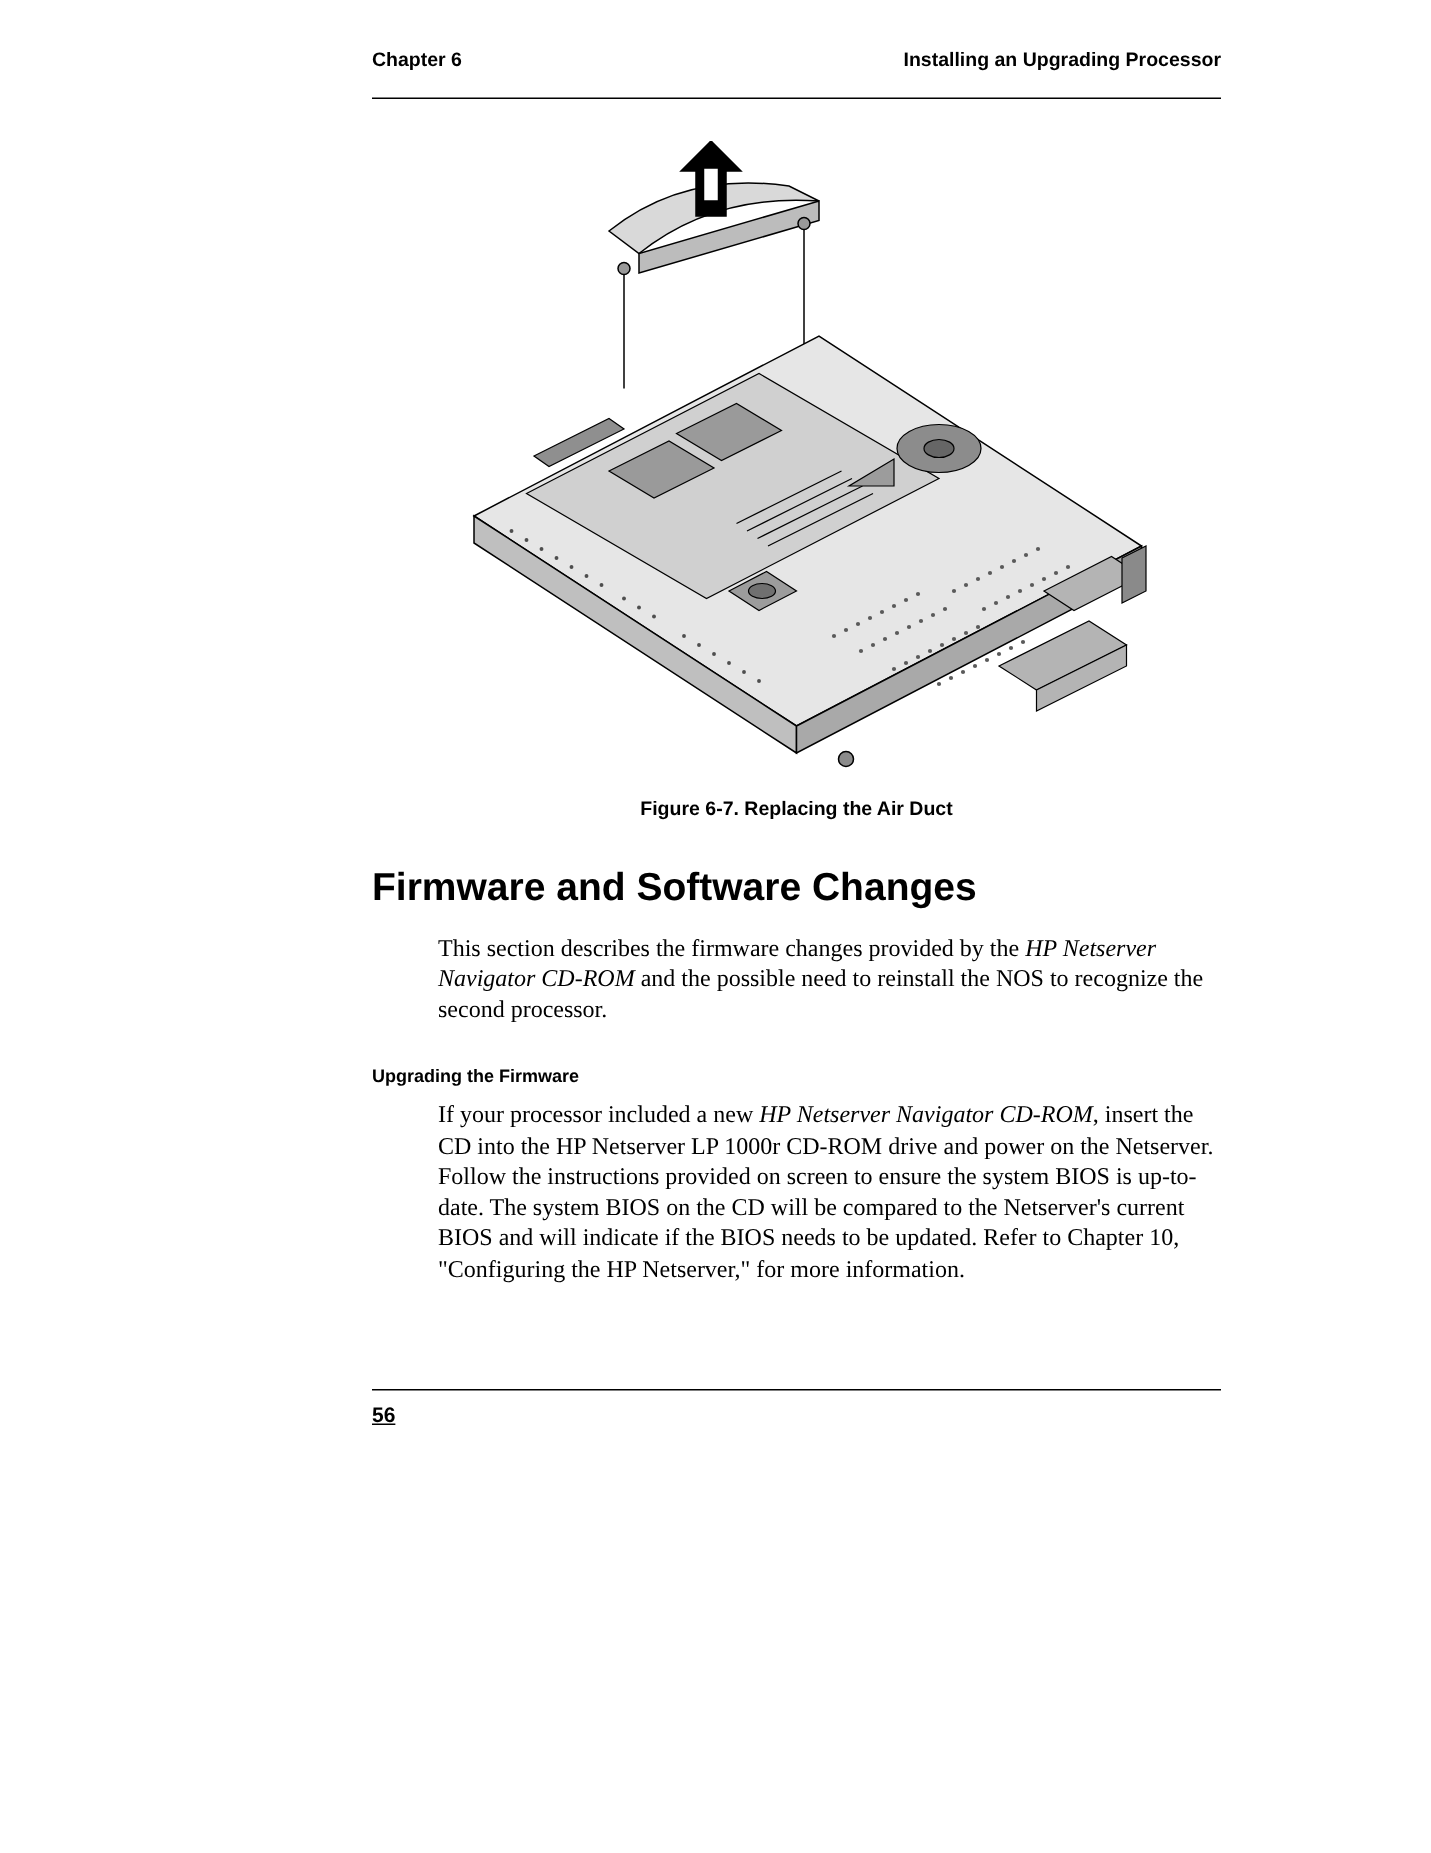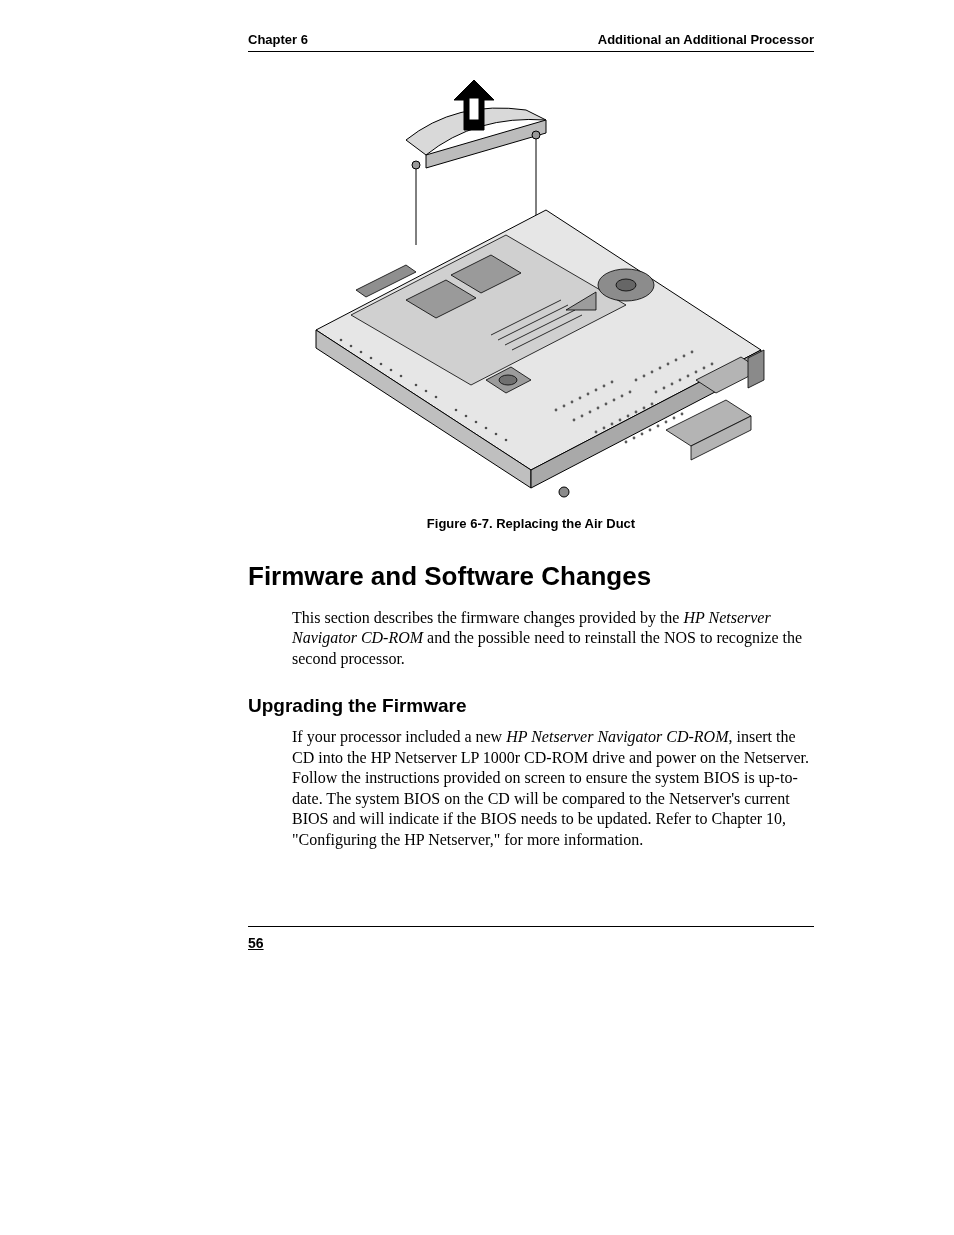--- a/index.html
+++ b/index.html
@@ -13,21 +13,21 @@
   }
   .page {
     padding: 32px 140px 0 248px;
   }
   .running-head {
     display: flex;
     justify-content: space-between;
     font-family: Arial, Helvetica, sans-serif;
     font-size: 13px;
     font-weight: bold;
-    padding-bottom: 4px;
+    padding-bottom: 18px;
     border-bottom: 1px solid #000;
     margin-bottom: 28px;
   }
   .figure {
     text-align: center;
     margin: 0 auto 20px auto;
   }
   .figure svg { display: inline-block; }
   .figure-caption {
     font-family: Arial, Helvetica, sans-serif;
@@ -37,21 +37,21 @@
     margin-bottom: 30px;
   }
   h1.section {
     font-family: Liberation Sans, sans-serif;
     font-size: 26px;
     font-weight: bold;
     margin-bottom: 16px;
   }
   h2.subsection {
     font-family: Arial, Helvetica, sans-serif;
-    font-size: 19px;
+    font-size: 12px;
     font-weight: bold;
     margin-top: 26px;
     margin-bottom: 10px;
   }
   p.body {
     font-size: 16px;
     line-height: 1.28;
     margin-left: 44px;
     margin-bottom: 6px;
   }
@@ -73,21 +73,21 @@
     text-decoration: underline;
   }
 </style>
 </head>
 <body>
 
 <div class="page">
 
   <div class="running-head">
     <span>Chapter 6</span>
-    <span>Additional an Additional Processor</span>
+    <span>Installing an Upgrading Processor</span>
   </div>
 
   <div class="figure">
     <svg width="470" height="420" viewBox="0 0 470 420">
 
       <g stroke="#000" stroke-width="1" fill="#d9d9d9">
         <path d="M110 60 Q160 20 230 30 L250 40 Q180 35 130 75 Z"></path>
         <path d="M130 75 L130 88 L250 53 L250 40 Z" fill="#bcbcbc"></path>
 
         <g fill="#000">

